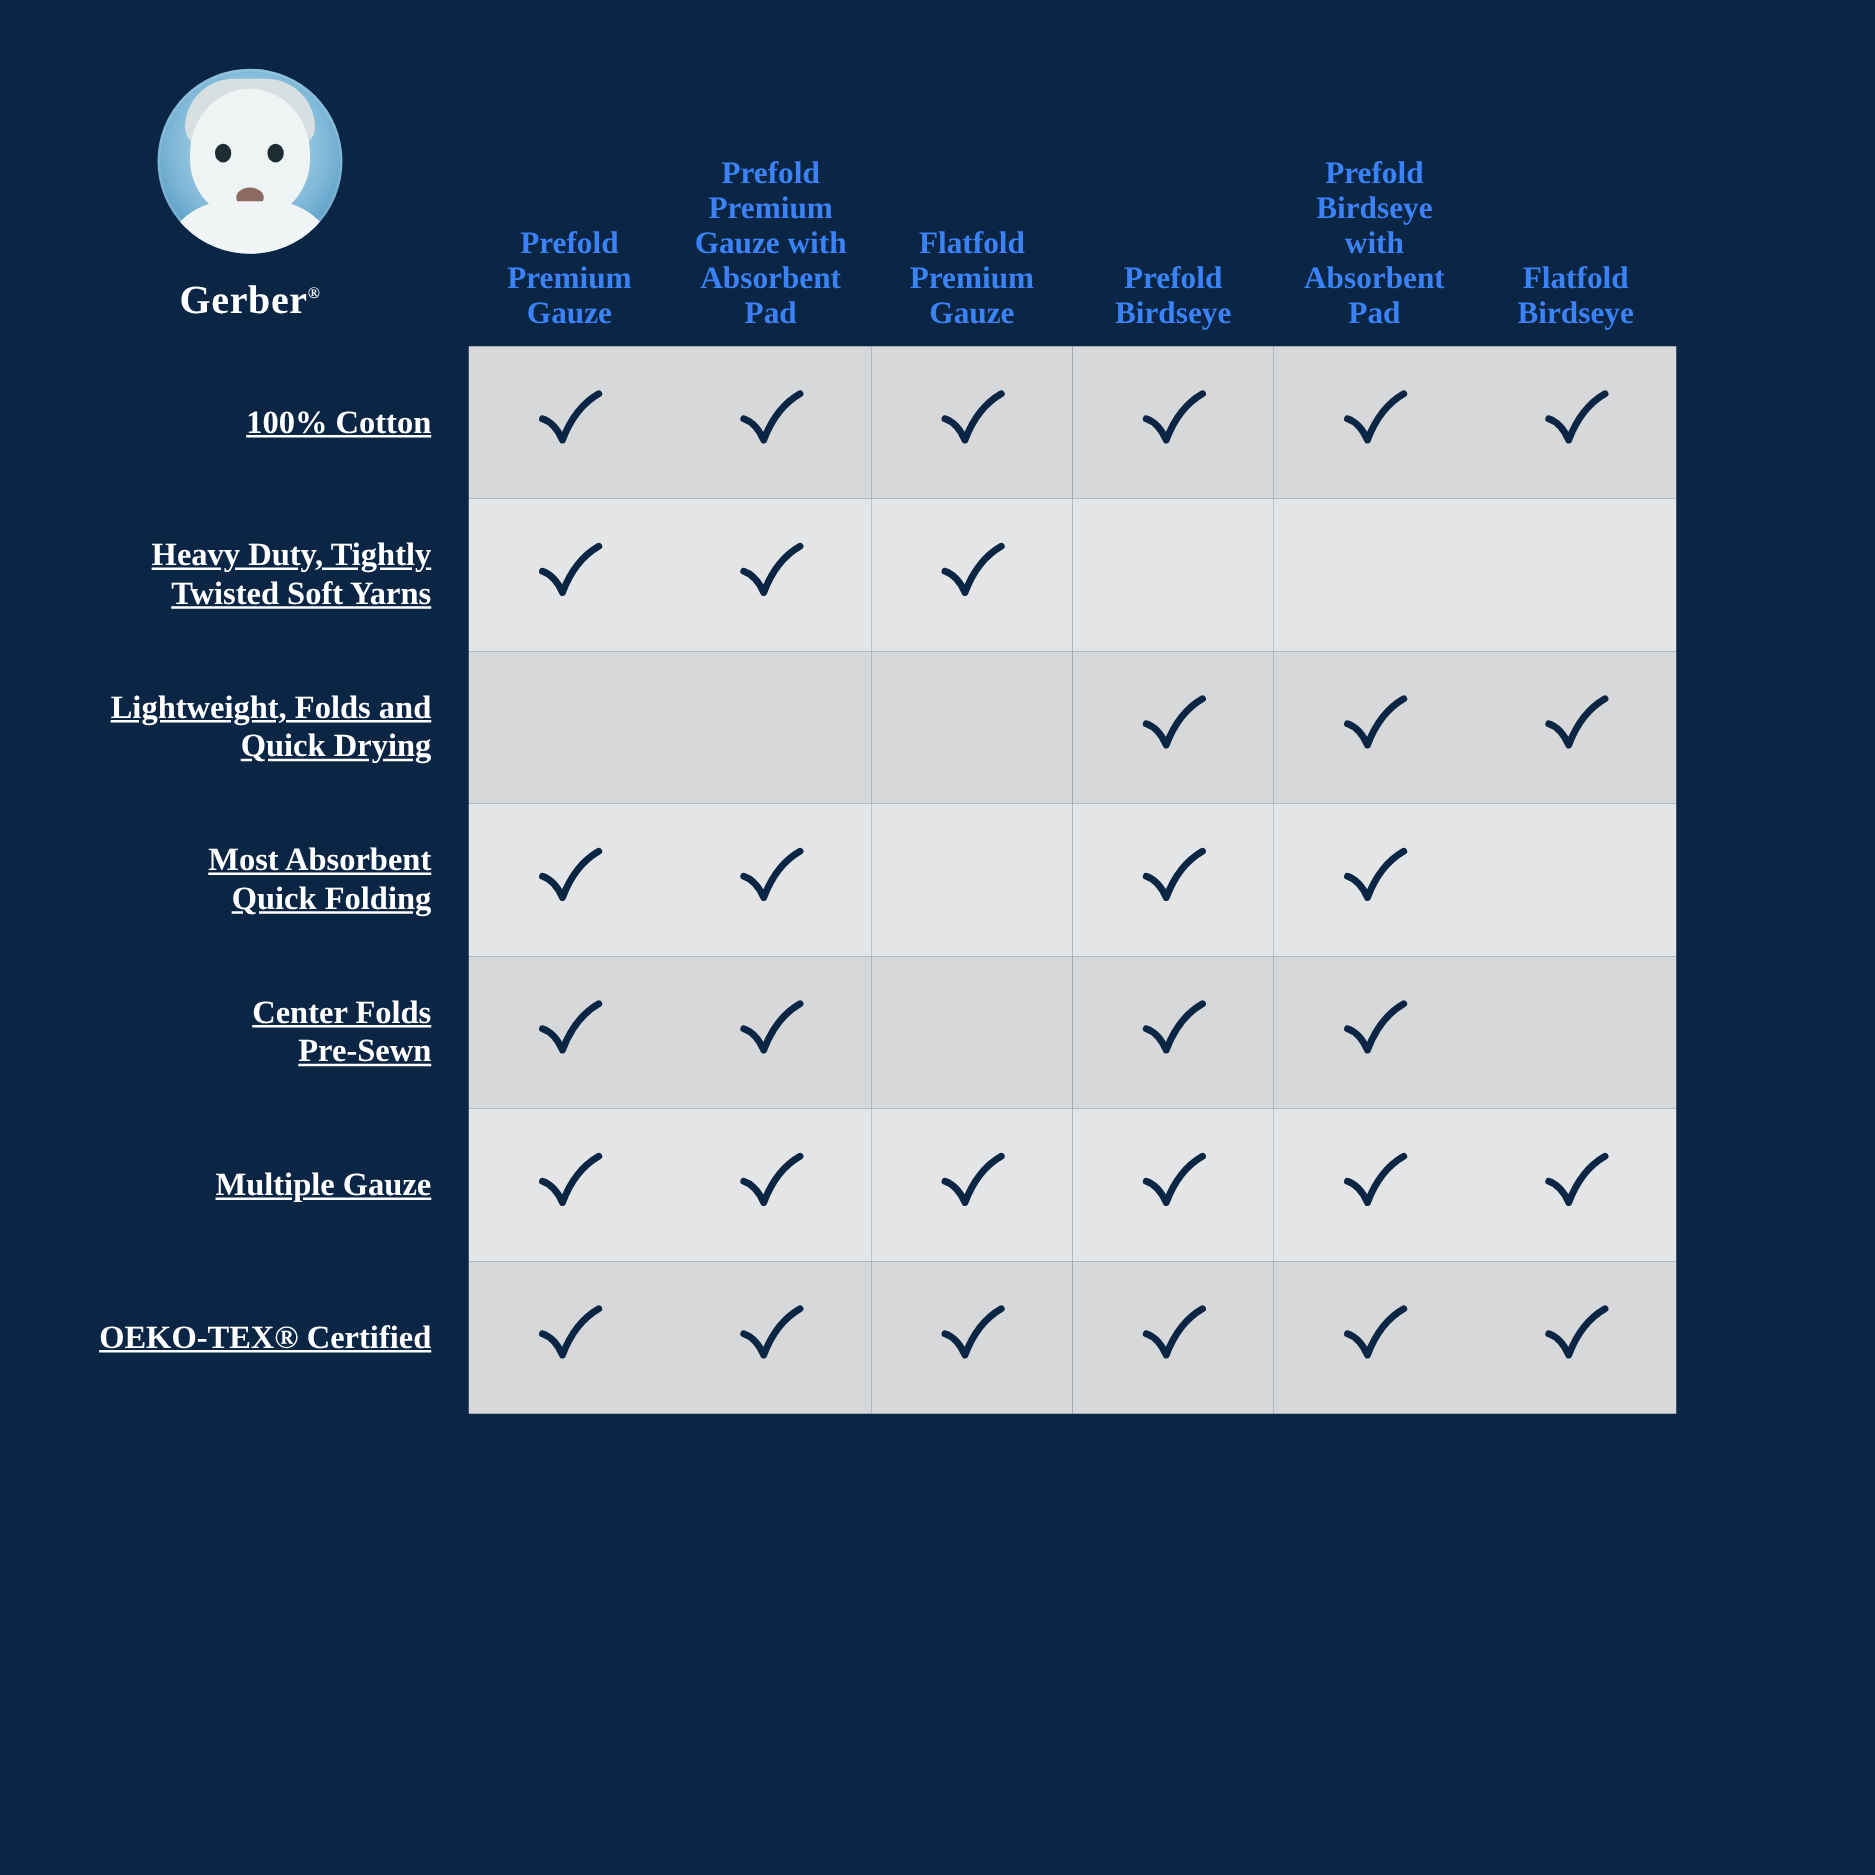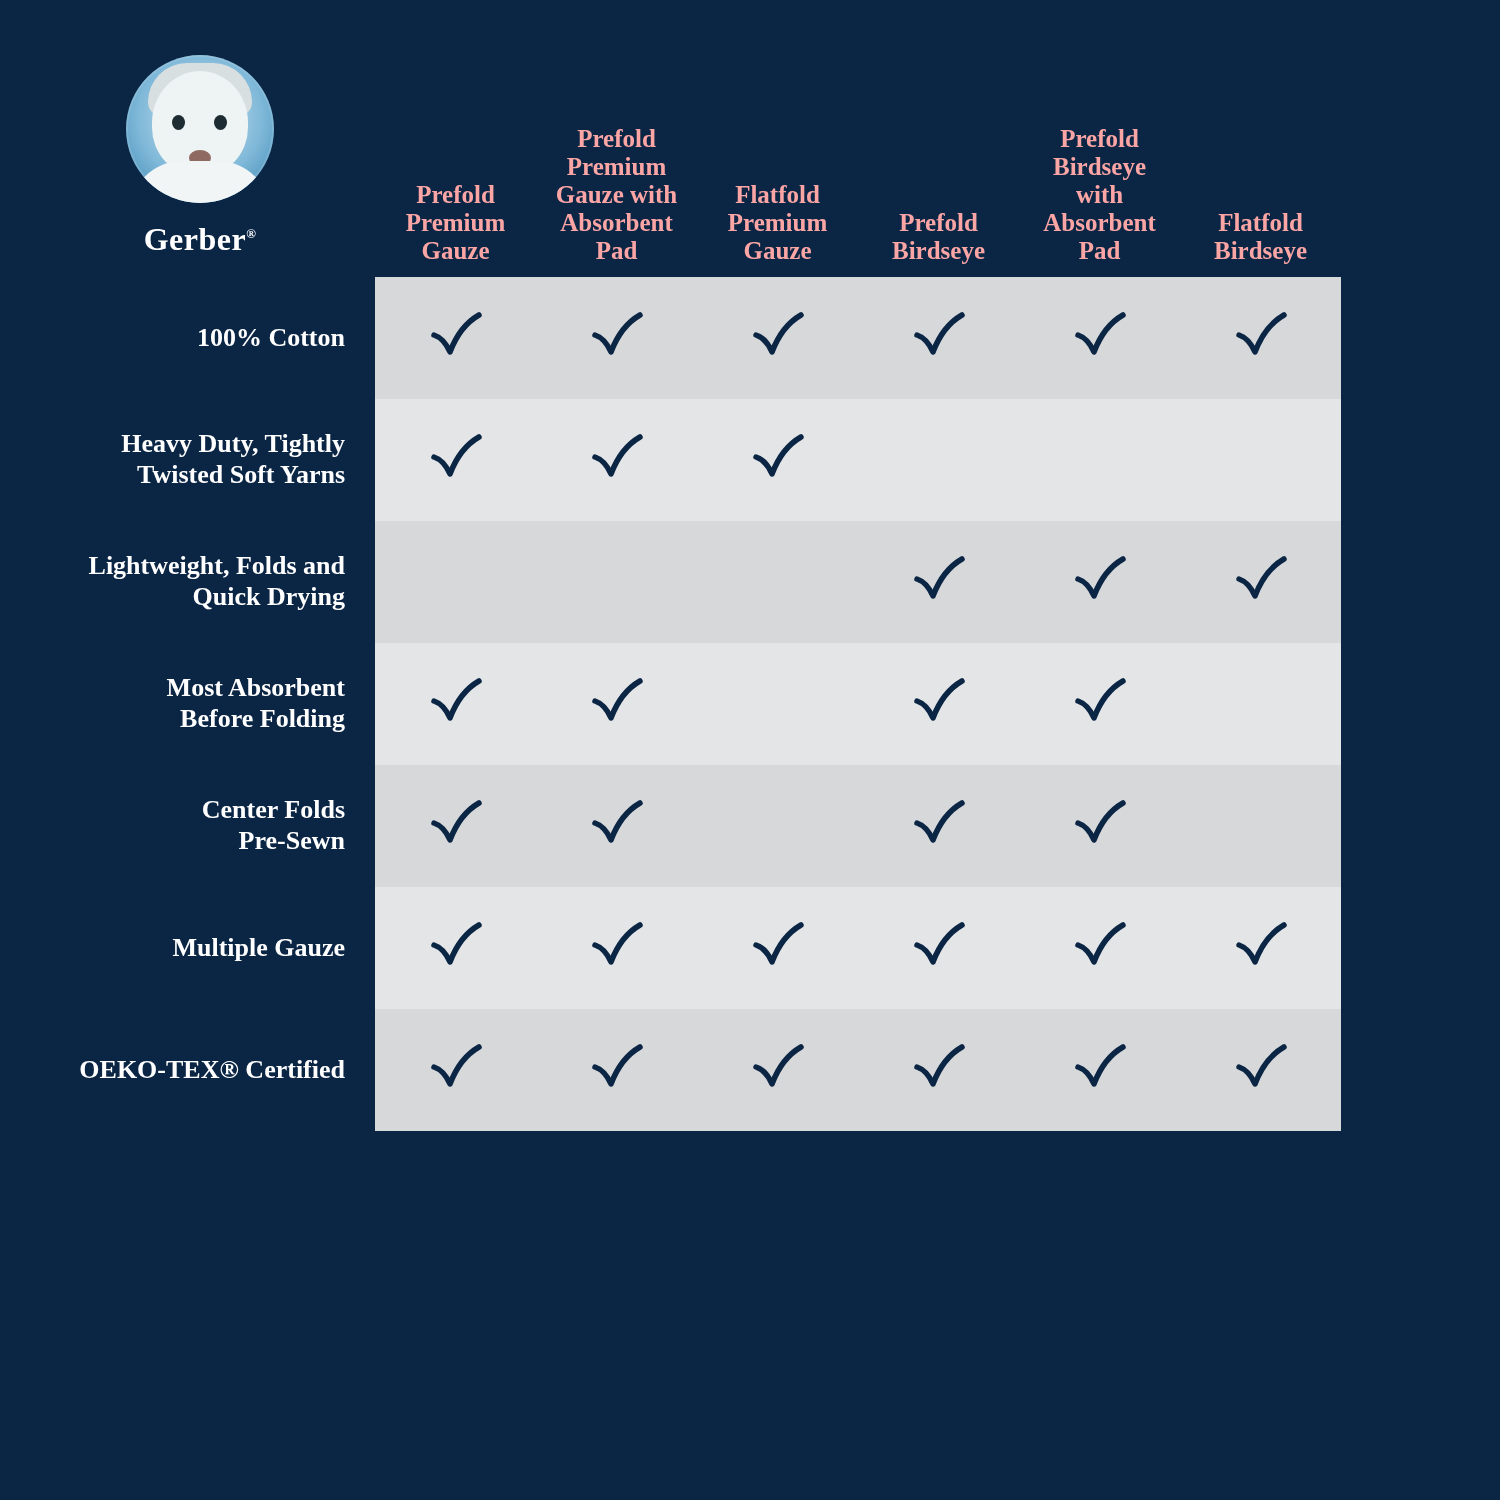--- a/index.html
+++ b/index.html
@@ -116,36 +116,37 @@
     width: 1300px;
     margin-left: 0;
   }
   col.label-col { width: 335px; }
   col.data-col { width: 161px; }
 
   thead th {
     vertical-align: bottom;
     padding: 0 6px 12px 6px;
     height: 210px;
-    color: #fca5a5;
+    color: #3b82f6;
     font-size: 25px;
     font-weight: bold;
     line-height: 1.12;
     font-family: "Liberation Serif", serif;
   }
   thead th.corner { background: transparent; }
 
   tbody td.rowlabel {
     text-align: right;
     padding-right: 30px;
     font-size: 26px;
     font-weight: bold;
     line-height: 1.18;
     color: #ffffff;
     font-family: "Liberation Serif", serif;
+    text-decoration: underline;
   }
   tbody tr { height: 122px; }
   tbody td.cell {
     text-align: center;
     vertical-align: middle;
     background: #d6d8da;
   }
   tbody tr.alt td.cell {
     background: #e3e5e7;
   }
@@ -289,21 +290,21 @@
                   <path d="M5 26 C11 28, 17 34, 21 43 C27 27, 36 14, 50 6" fill="none" stroke="#0b2545" stroke-width="5.5" stroke-linecap="round" stroke-linejoin="round"></path>
                 </svg></span></td>
           <td class="cell"><span class="check"><svg width="54" height="54" viewBox="0 0 54 54">
                   <path d="M5 26 C11 28, 17 34, 21 43 C27 27, 36 14, 50 6" fill="none" stroke="#0b2545" stroke-width="5.5" stroke-linecap="round" stroke-linejoin="round"></path>
                 </svg></span></td>
         </tr>
 
         <tr class="alt">
           <td class="rowlabel">
             <div>Most Absorbent</div>
-            <div>Before Folding</div>
+            <div>Quick Folding</div>
           </td>
           <td class="cell"><span class="check"><svg width="54" height="54" viewBox="0 0 54 54">
                   <path d="M5 26 C11 28, 17 34, 21 43 C27 27, 36 14, 50 6" fill="none" stroke="#0b2545" stroke-width="5.5" stroke-linecap="round" stroke-linejoin="round"></path>
                 </svg></span></td>
           <td class="cell"><span class="check"><svg width="54" height="54" viewBox="0 0 54 54">
                   <path d="M5 26 C11 28, 17 34, 21 43 C27 27, 36 14, 50 6" fill="none" stroke="#0b2545" stroke-width="5.5" stroke-linecap="round" stroke-linejoin="round"></path>
                 </svg></span></td>
           <td class="cell"><span class="empty"></span></td>
           <td class="cell"><span class="check"><svg width="54" height="54" viewBox="0 0 54 54">
                   <path d="M5 26 C11 28, 17 34, 21 43 C27 27, 36 14, 50 6" fill="none" stroke="#0b2545" stroke-width="5.5" stroke-linecap="round" stroke-linejoin="round"></path>

